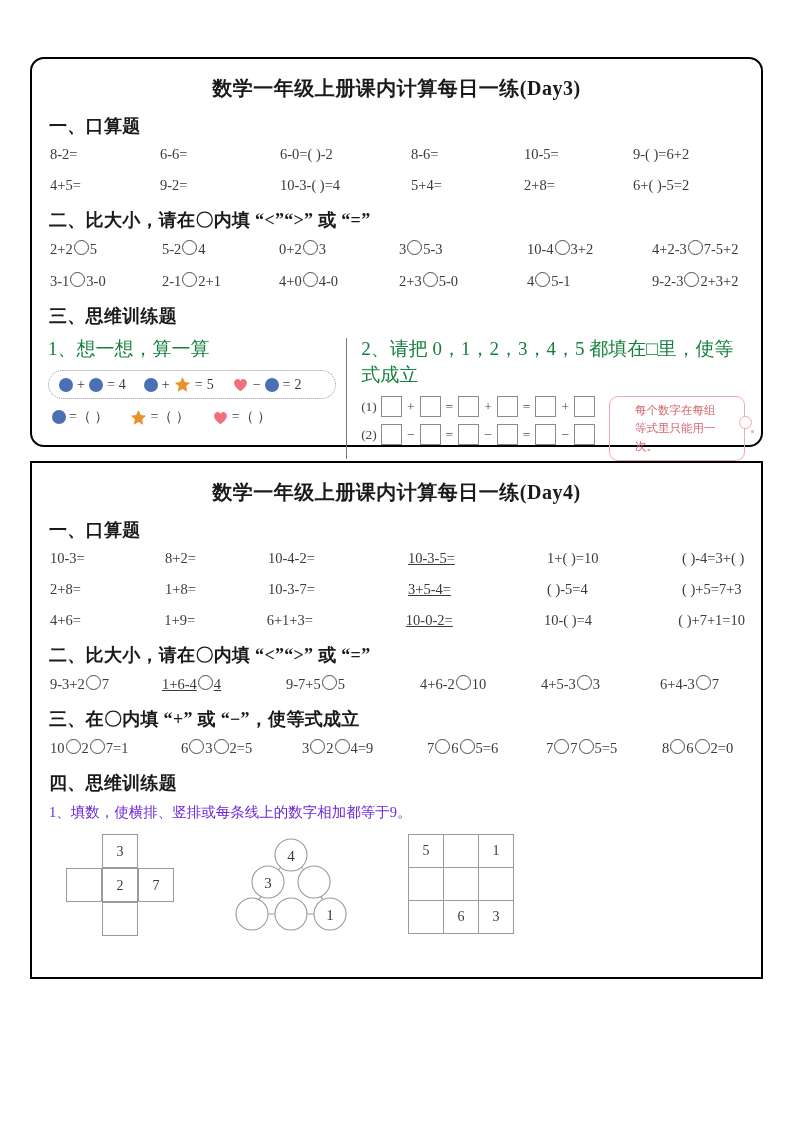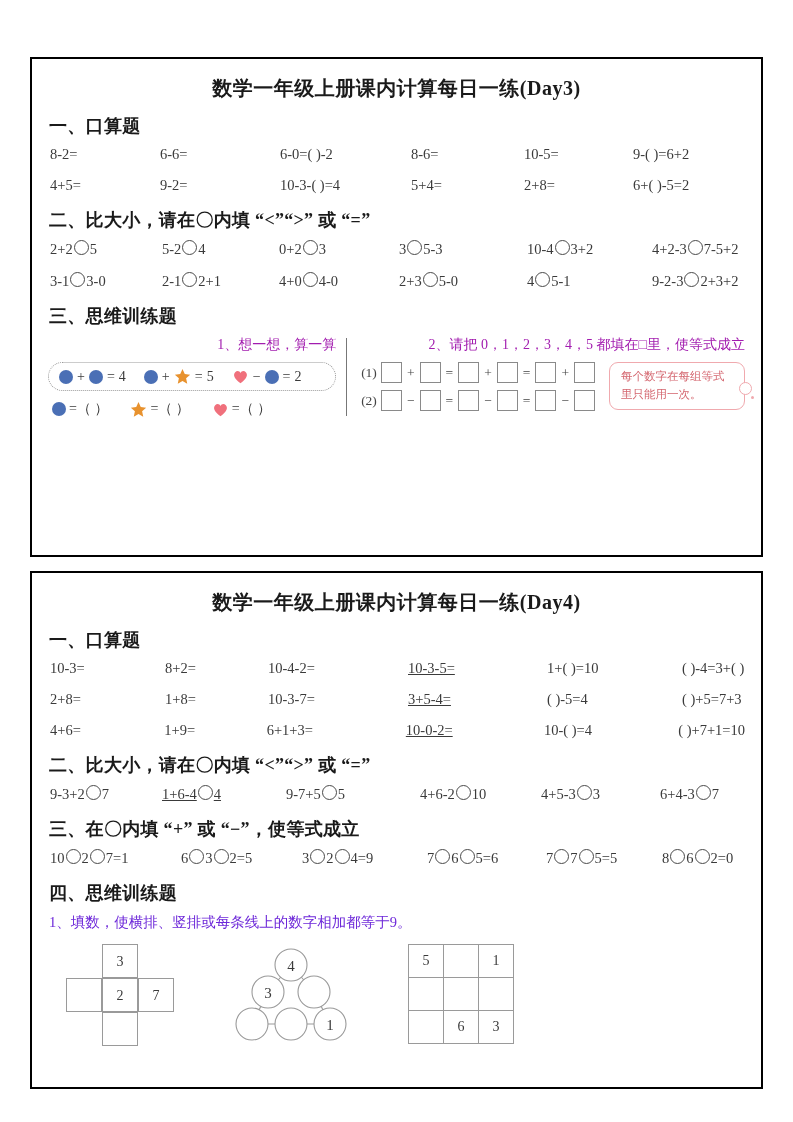--- a/index.html
+++ b/index.html
@@ -21,21 +21,21 @@
     box-sizing: border-box;
     padding: 57px 30px 0 30px;
     display: flex;
     flex-direction: column;
   }
   .sheet {
     border: 2px solid #000;
     box-sizing: border-box;
     padding: 10px 16px 12px 16px;
   }
-  .sheet-day3 { height: 500px; }
+  .sheet-day3 { height: 390px; border-radius: 14px; }
   .sheet-gap { height: 14px; }
   .sheet-day4 { height: 518px; }
 
   .sheet-title {
     text-align: center;
     font-size: 20px;
     font-weight: bold;
     letter-spacing: 0.5px;
     margin: 6px 0 12px 0;
     font-family: "Liberation Serif", "DejaVu Serif", serif;
@@ -115,24 +115,23 @@
     padding-right: 8px;
   }
   .think-divider {
     width: 1px;
     background: #777;
     margin: 2px 14px 2px 2px;
   }
   .think-right { flex: 1; }
 
   .think-q {
-    font-size: 14px;
+    font-size: 19px;
     margin-bottom: 8px;
-    color: #a21caf;
-    text-align: right;
+    color: #15803d;
   }
 
   .dashed-pill {
     border: 1.4px dotted #9a9a9a;
     border-radius: 16px;
     padding: 5px 10px 5px 10px;
     display: flex;
     align-items: center;
     gap: 18px;
     margin-bottom: 9px;
@@ -184,21 +183,21 @@
   .op { padding: 0 1px; color: #444; }
 
   .bubble-wrap {
     position: relative;
     display: inline-block;
     margin-left: 12px;
   }
   .bubble {
     border: 1.4px solid #f0a9ae;
     border-radius: 9px;
-    padding: 5px 11px;
+    padding: 5px 25px;
     font-size: 11.5px;
     line-height: 1.55;
     color: #d4656e;
     width: 136px;
     box-sizing: border-box;
     font-family: Liberation Mono, monospace;
   }
   .bubble-tail {
     position: absolute;
     right: -7px;

